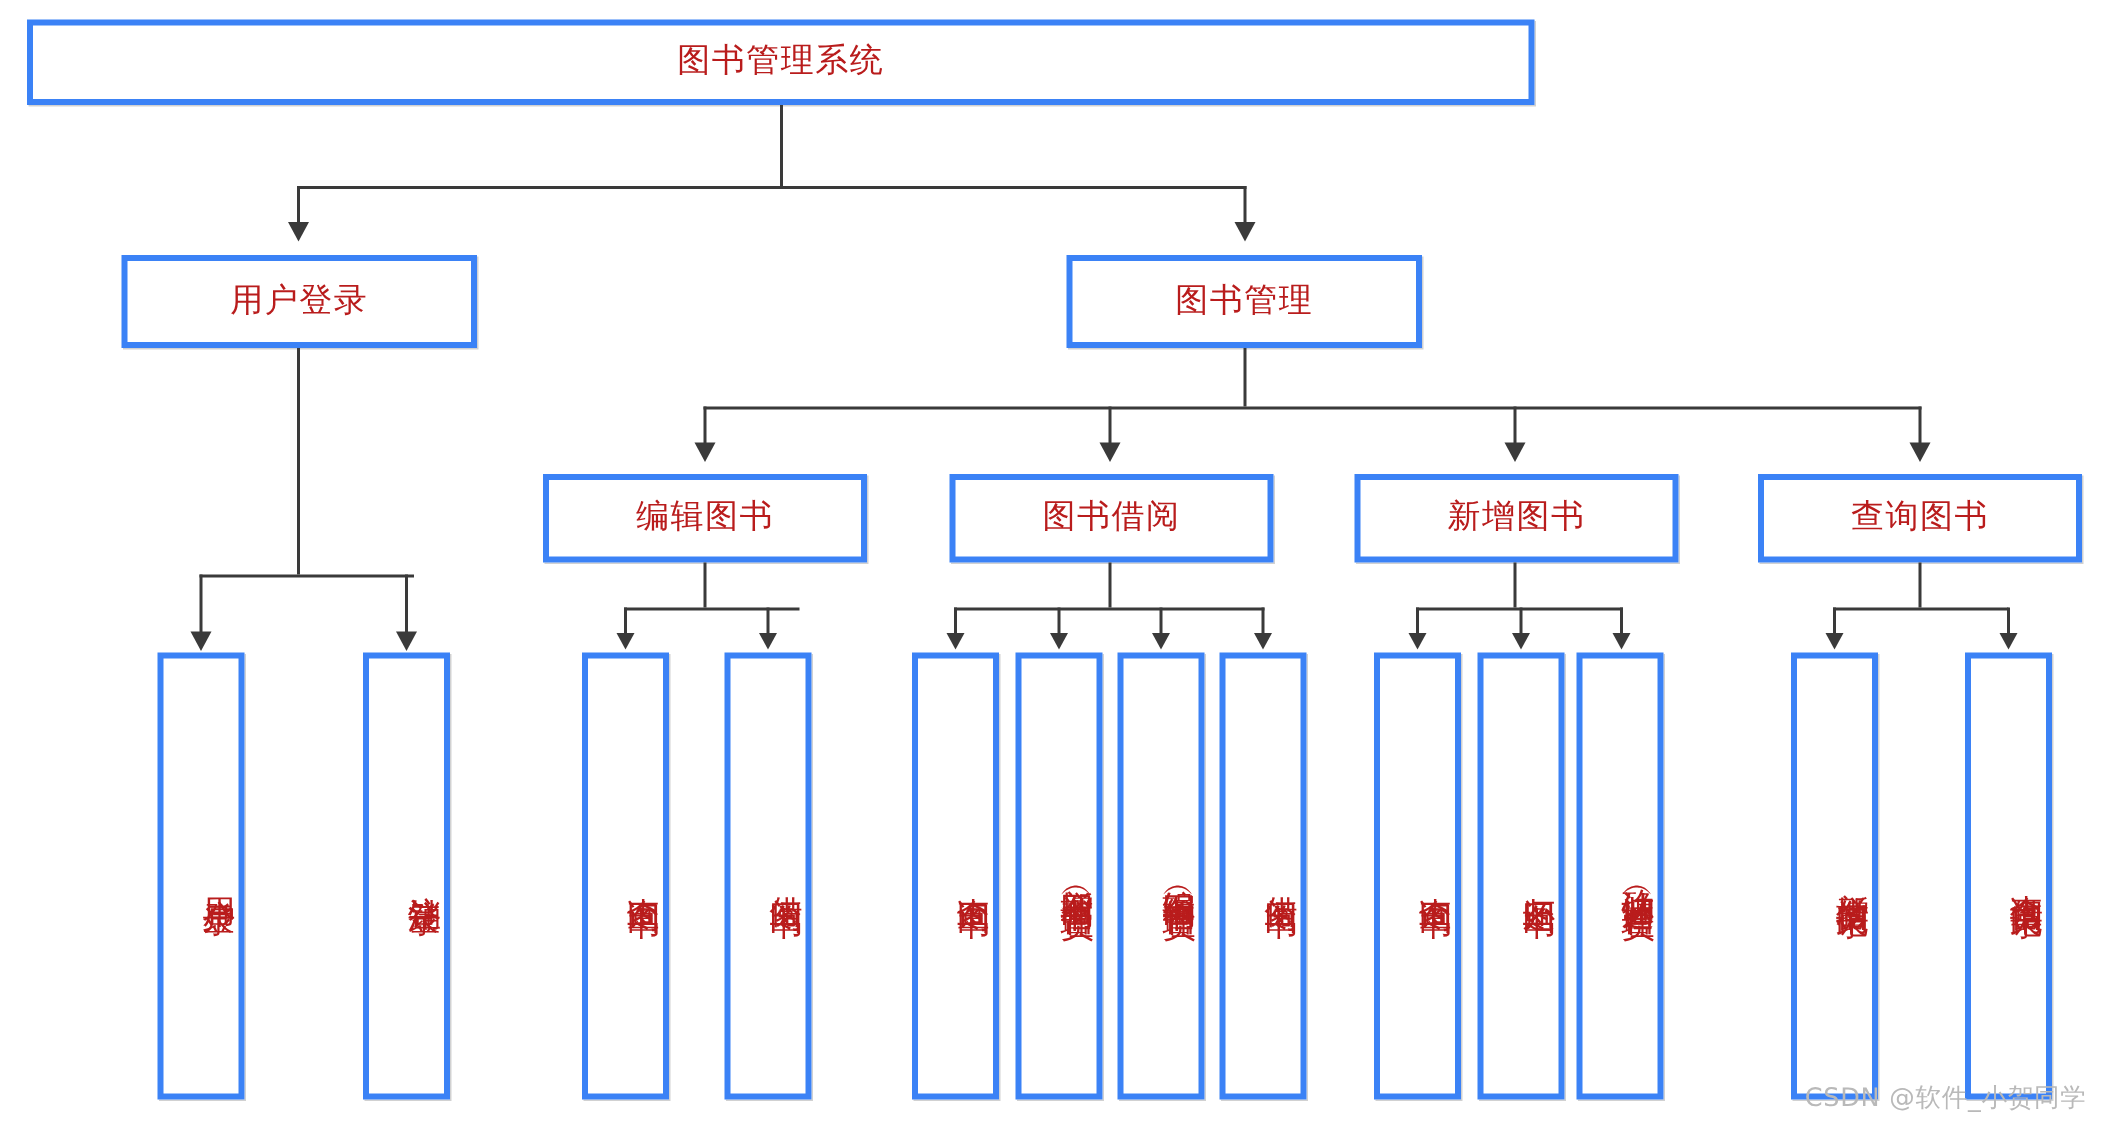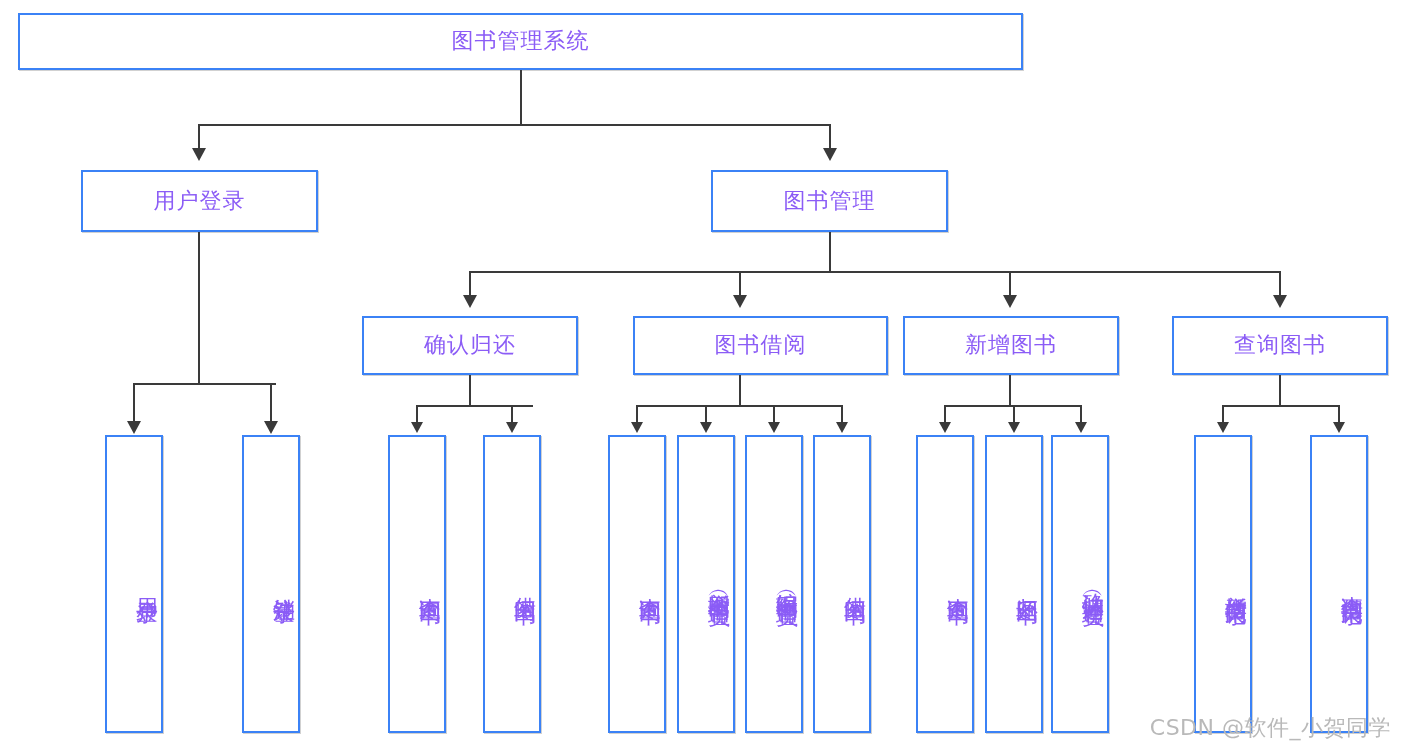--- a/index.html
+++ b/index.html
@@ -13,26 +13,26 @@
   #canvas {
     position: relative;
     width: 1405px;
     height: 747px;
     background: #ffffff;
     overflow: hidden;
   }
   .node {
     position: absolute;
     box-sizing: border-box;
-    border: 2px solid #3b82f6;
+    border: 4px solid #3b82f6;
     background: #ffffff;
     display: flex;
     align-items: center;
     justify-content: center;
-    color: #8b5cf6;
+    color: #b91c1c;
     box-shadow: 1px 1px 0 rgba(0,0,0,0.18);
   }
   .node.h {
     font-size: 22px;
     line-height: 1.2;
     letter-spacing: 1px;
   }
   .node.v {
     writing-mode: vertical-rl;
     text-orientation: upright;
@@ -59,21 +59,21 @@
   }
   .arrow.small {
     border-left-width: 6px;
     border-right-width: 6px;
     border-top-width: 11px;
   }
   #watermark {
     position: absolute;
     right: 14px;
     bottom: 4px;
-    font-size: 22px;
+    font-size: 17px;
     color: #b9b9b9;
     letter-spacing: 0.5px;
     white-space: nowrap;
     font-family: "DejaVu Sans", "Liberation Sans", sans-serif;
   }
 </style>
 </head>
 <body>
 
 <div id="canvas">
@@ -110,23 +110,23 @@
   <div class="conn vline" style="left:469px; top:271px; width:2px; height:26px;"></div>
   <div class="arrow" style="left:463px; top:295px;"></div>
   <div class="conn vline" style="left:739px; top:271px; width:2px; height:26px;"></div>
   <div class="arrow" style="left:733px; top:295px;"></div>
   <div class="conn vline" style="left:1009px; top:271px; width:2px; height:26px;"></div>
   <div class="arrow" style="left:1003px; top:295px;"></div>
   <div class="conn vline" style="left:1279px; top:271px; width:2px; height:26px;"></div>
   <div class="arrow" style="left:1273px; top:295px;"></div>
 
   <div class="node h" style="left:362px; top:316px; width:216px; height:59px;">
-    <span>确认归还</span>
-  </div>
-  <div class="node h" style="left:633px; top:316px; width:255px; height:59px;">
+    <span>编辑图书</span>
+  </div>
+  <div class="node h" style="left:633px; top:316px; width:216px; height:59px;">
     <span>图书借阅</span>
   </div>
   <div class="node h" style="left:903px; top:316px; width:216px; height:59px;">
     <span>新增图书</span>
   </div>
   <div class="node h" style="left:1172px; top:316px; width:216px; height:59px;">
     <span>查询图书</span>
   </div>
 
   <div class="conn vline" style="left:469px; top:375px; width:2px; height:30px;"></div>

